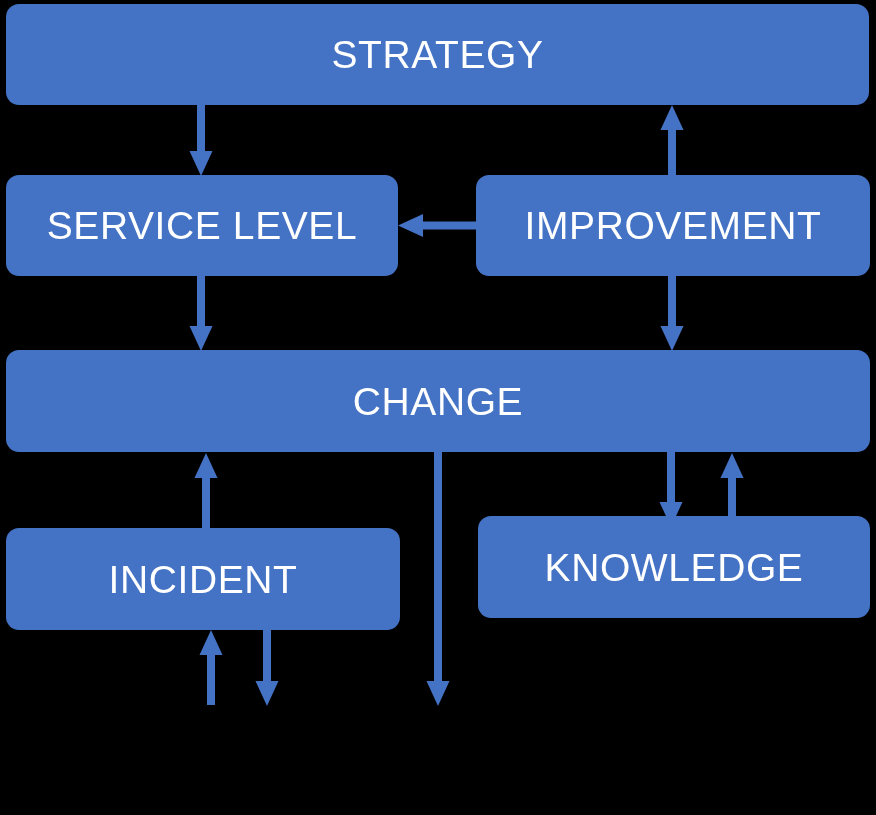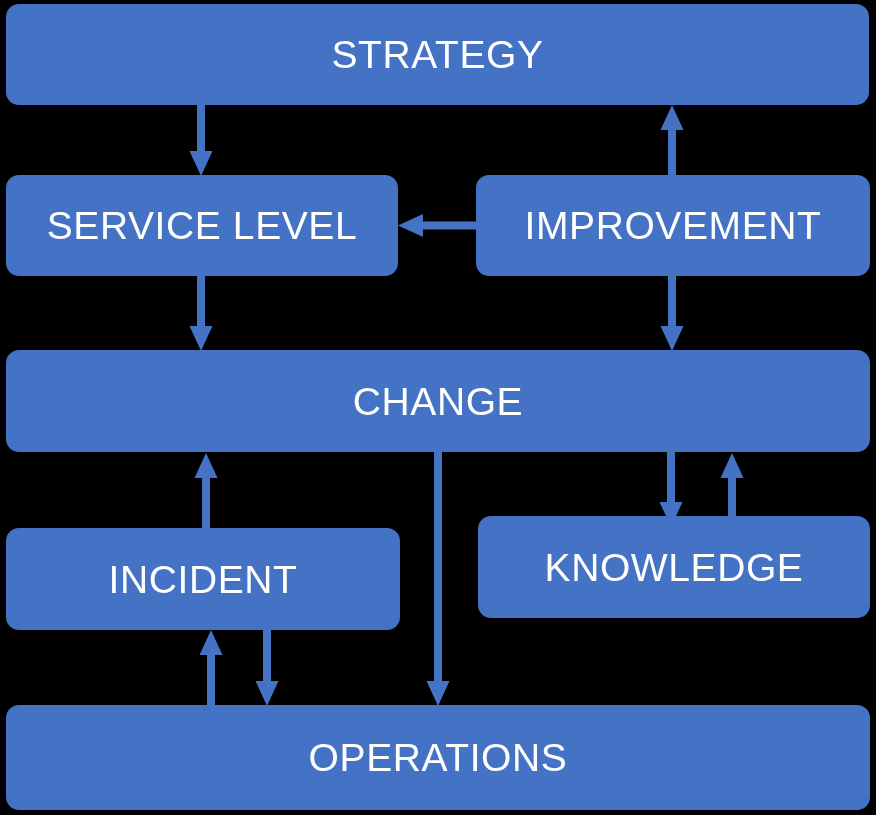--- a/index.html
+++ b/index.html
@@ -134,17 +134,14 @@
   </div>
 
   <div class="node" style="left:6px; top:350px; width:864px; height:102px;">
     <span class="node-label">CHANGE</span>
   </div>
 
   <div class="node" style="left:478px; top:516px; width:392px; height:102px;">
     <span class="node-label">KNOWLEDGE</span>
   </div>
 
-  <div class="node" style="left:6px; top:705px; width:864px; height:105px;">
-    <span class="node-label">OPERATIONS</span>
-  </div>
 
 </div>
 
 </body></html>

